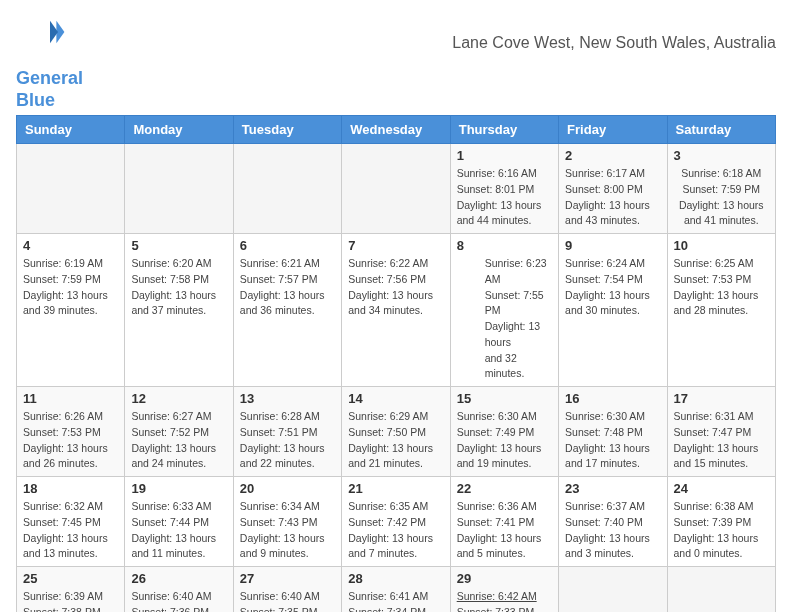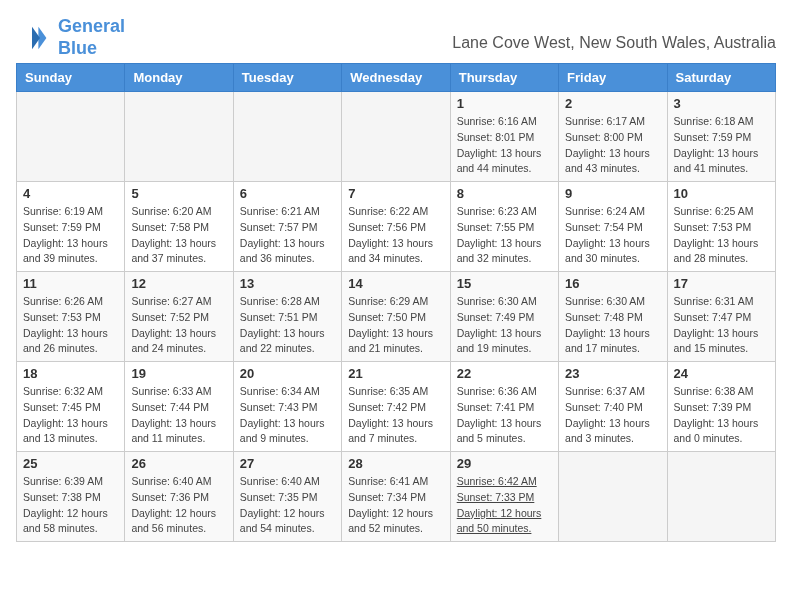--- a/index.html
+++ b/index.html
@@ -12,21 +12,22 @@
     }
     .header-section {
       display: flex;
       justify-content: space-between;
       align-items: flex-start;
       margin-bottom: 4px;
     }
     .logo {
       display: flex;
       align-items: center;
-      gap: 10px;
+      gap: 20px;
+      flex-direction: column;
     }
     .logo-text {
       font-size: 18px;
       font-weight: bold;
       color: #333;
       line-height: 1.2;
     }
     .logo-text span {
       color: #4a90d9;
     }
@@ -135,21 +136,21 @@
         </td>
         <td>
           <span class="day-number">2</span>
           <div class="day-info" style="white-space: pre-line;">Sunrise: 6:17 AM
 Sunset: 8:00 PM
 Daylight: 13 hours
 and 43 minutes.</div>
         </td>
         <td>
           <span class="day-number">3</span>
-          <div class="day-info" style="white-space: pre-line;">Sunrise: 6:18 AM
+          <div class="day-info" style="white-space: pre-line; text-align: center;">Sunrise: 6:18 AM
 Sunset: 7:59 PM
 Daylight: 13 hours
 and 41 minutes.</div>
         </td>
       </tr>
       <tr>
         <td>
           <span class="day-number">4</span>
           <div class="day-info" style="white-space: pre-line;">Sunrise: 6:19 AM
 Sunset: 7:59 PM
@@ -172,21 +173,21 @@
         </td>
         <td>
           <span class="day-number">7</span>
           <div class="day-info" style="white-space: pre-line;">Sunrise: 6:22 AM
 Sunset: 7:56 PM
 Daylight: 13 hours
 and 34 minutes.</div>
         </td>
         <td>
           <span class="day-number">8</span>
-          <div class="day-info" style="white-space: pre-line;">Sunrise: 6:23 AM
+          <div class="day-info" style="white-space: pre-line; margin-left: 28px;">Sunrise: 6:23 AM
 Sunset: 7:55 PM
 Daylight: 13 hours
 and 32 minutes.</div>
         </td>
         <td>
           <span class="day-number">9</span>
           <div class="day-info" style="white-space: pre-line;">Sunrise: 6:24 AM
 Sunset: 7:54 PM
 Daylight: 13 hours
 and 30 minutes.</div>

